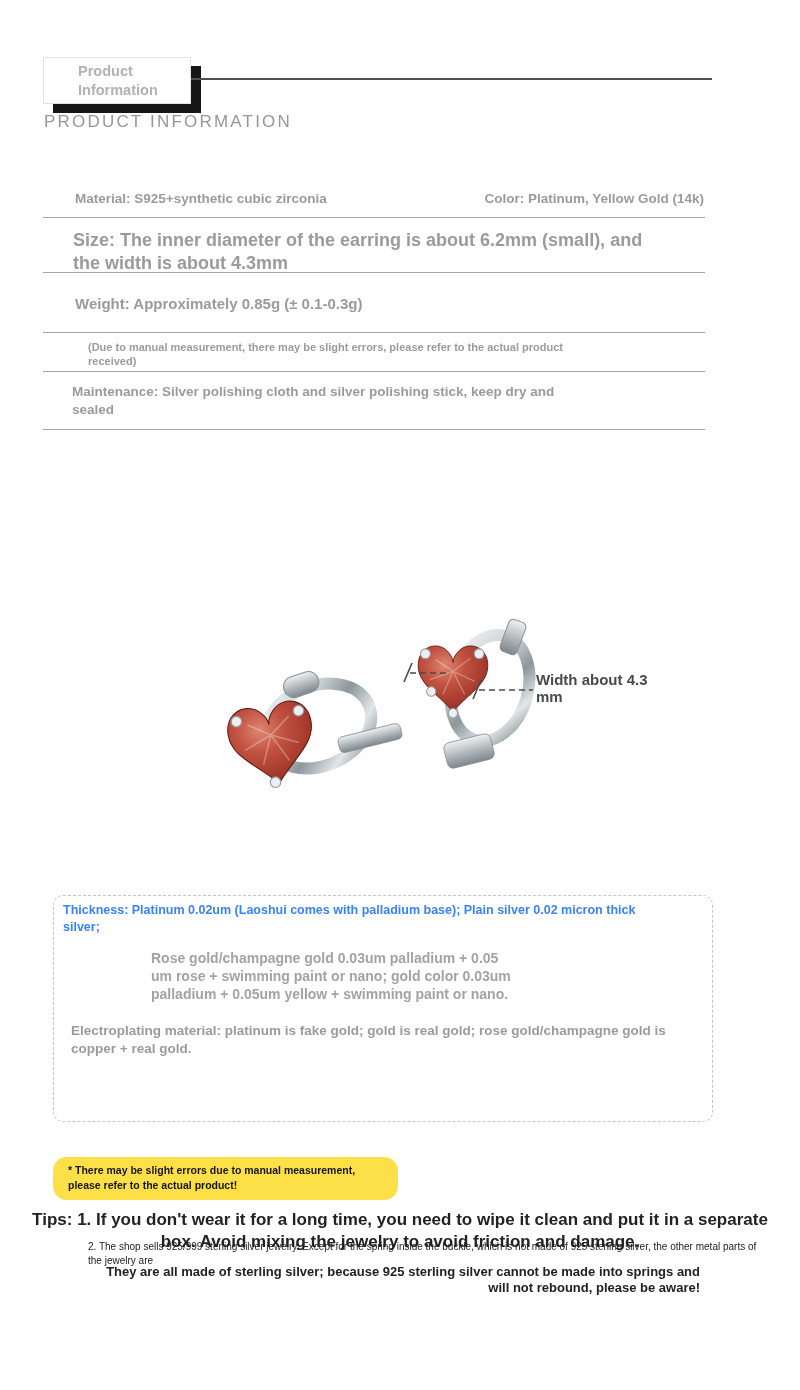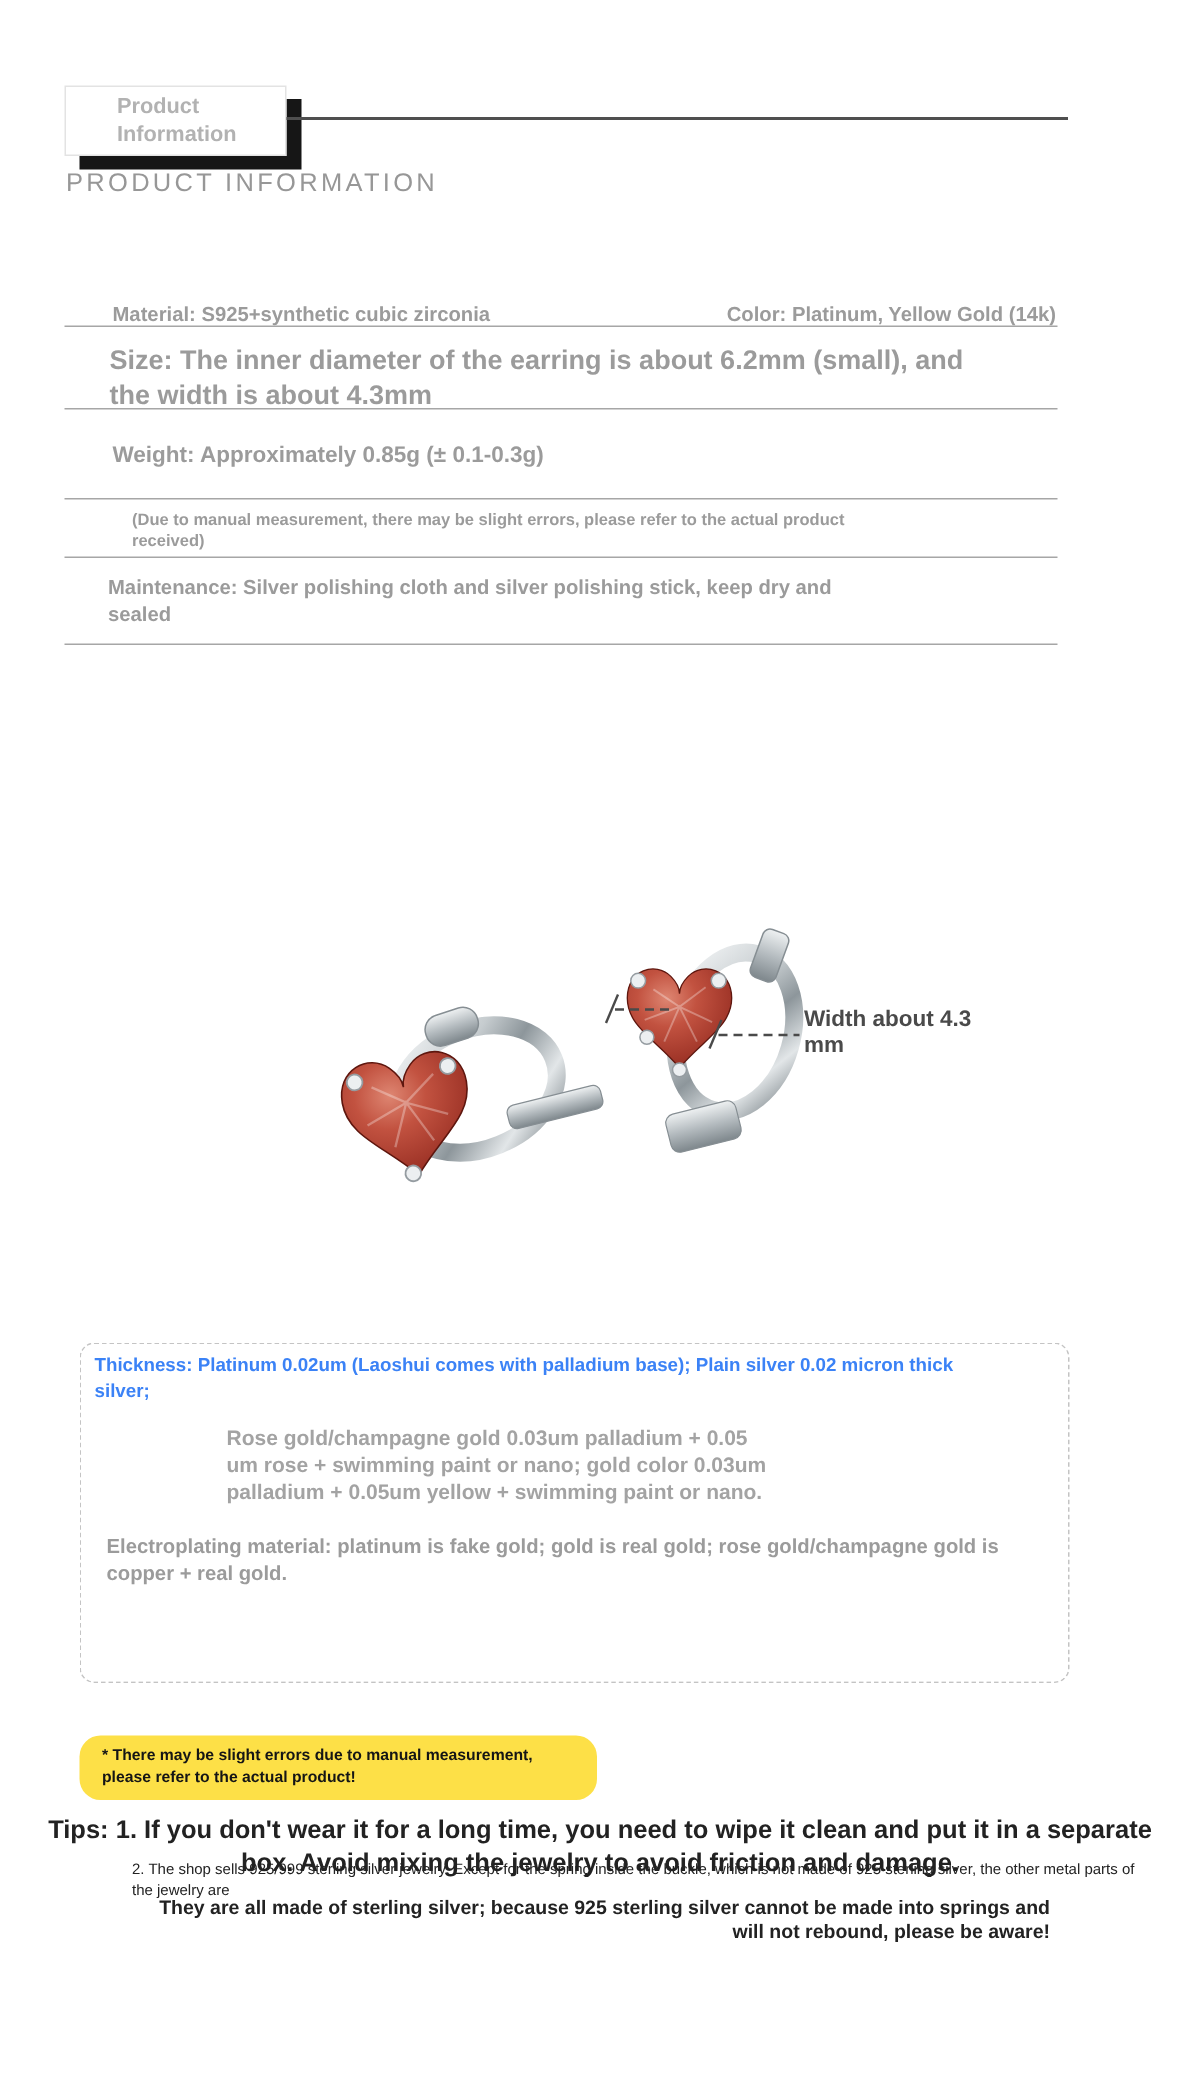--- a/index.html
+++ b/index.html
@@ -20,21 +20,21 @@
   }
   .badge-line { position:absolute; left:191px; top:78px; width:521px; height:2px; background:#4f4f4f; }
   .page-title {
     position:absolute; left:44px; top:112px;
     font-size:17px; font-weight:400; letter-spacing:2.2px; color:#979797;
   }
 
   
   .spec-table { position:absolute; left:43px; top:180px; width:662px; color:#9b9b9b; }
   .spec-row { border-bottom:1px solid #a6a6a6; font-weight:bold; }
-  .row-material { height:38px; display:flex; align-items:flex-end; font-size:13.5px; }
+  .row-material { height:38px; display:flex; align-items:center; font-size:13.5px; }
   .row-material .cell-left { margin-left:32px; }
   .row-material .cell-right { margin-left:auto; margin-right:1px; }
   .row-size { height:55px; padding:11px 0 0 30px; font-size:18px; line-height:1.3; }
   .row-size .wrap { width:570px; }
   .row-weight { height:60px; padding:22px 0 0 32px; font-size:15px; }
   .row-disclaimer { height:39px; padding:7px 0 0 45px; font-size:11px; line-height:1.3; }
   .row-disclaimer .wrap { width:520px; }
   .row-maintenance { height:58px; padding:11px 0 0 29px; font-size:13.5px; line-height:1.3; }
   .row-maintenance .wrap { width:505px; }
   .row-avoid { height:57px; padding:13px 0 0 57px; font-size:13.5px; line-height:1.3; }

